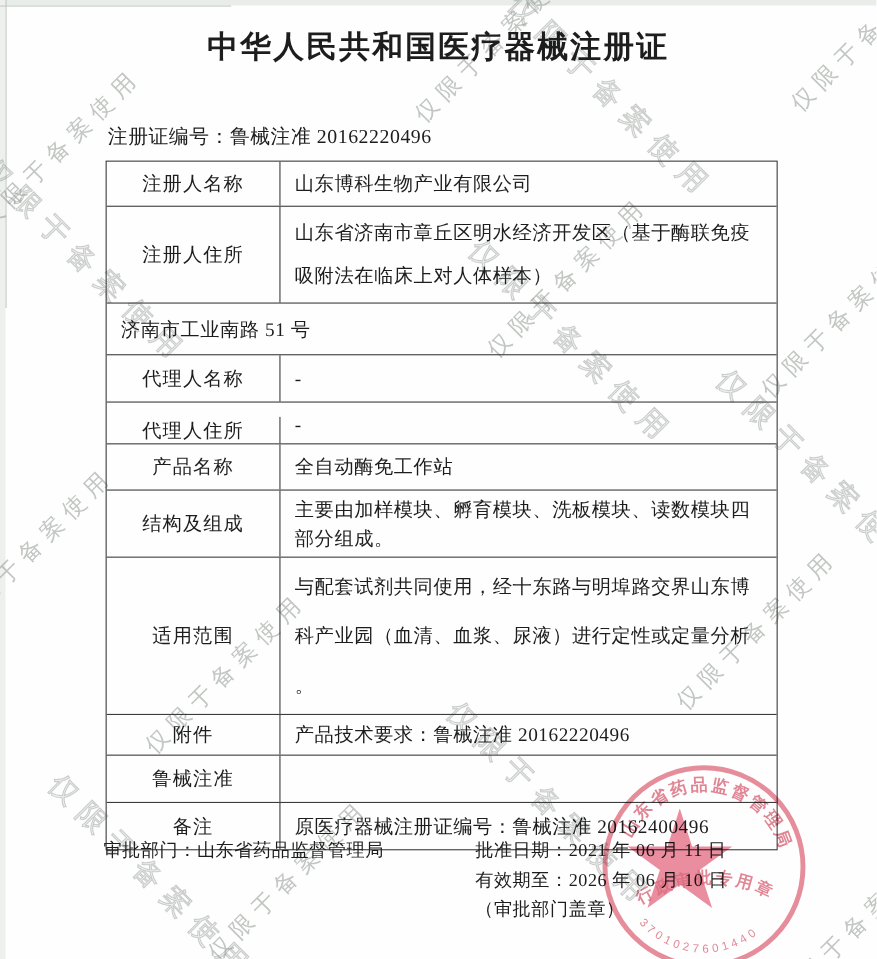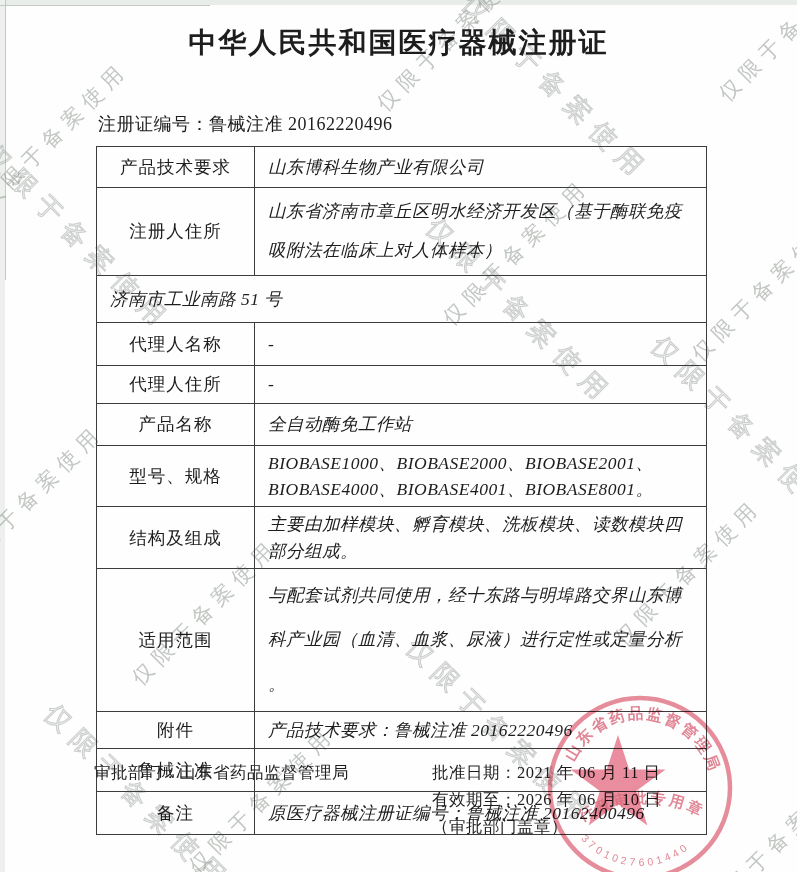--- a/index.html
+++ b/index.html
@@ -53,24 +53,24 @@
   }
   .trow{display:flex;border-bottom:1px solid #3c3c3c;box-sizing:border-box;}
   .trow:last-child{border-bottom:none;}
   .tlabel{
     width:158px;flex:0 0 158px;border-right:1px solid #3c3c3c;box-sizing:border-box;
     display:flex;align-items:center;justify-content:center;
     font-size:17.5px;letter-spacing:1px;text-align:center;
   }
   .tvalue{
     flex:1;display:flex;align-items:center;box-sizing:border-box;
-    padding:4px 10px 4px 13px;font-size:17.5px;line-height:1.5;letter-spacing:.5px;font-style:italic;
+    padding:4px 10px 4px 13px;font-size:17.5px;line-height:1.5;letter-spacing:.5px;
   }
   .r0{min-height:41px;} .r1{min-height:82px;} .r2{min-height:47px;}
-  .r3{min-height:43px;} .r4{min-height:38px;} .r5{min-height:42px;}
+  .r3{min-height:43px;} .r4{min-height:38px;align-items:flex-end;} .r5{min-height:42px;}
   .r6{min-height:57px;} .r7{min-height:53px;} .r8{min-height:88px;}
   .r9{min-height:37px;} .r10{min-height:43px;} .r11{min-height:42px;}
   .r1 .tvalue{line-height:2.25;}
   .r8 .tvalue{line-height:2.55;}
 
   .footer-dept{position:absolute;left:94px;top:762px;font-size:16.5px;letter-spacing:.5px;}
   .footer-approval{position:absolute;left:432px;top:762px;font-size:16.5px;letter-spacing:.5px;}
   .footer-valid{position:absolute;left:432px;top:789px;font-size:16.5px;letter-spacing:.5px;}
   .footer-sealnote{position:absolute;left:432px;top:816px;font-size:16.5px;letter-spacing:.5px;}
 
@@ -108,45 +108,41 @@
   <div class="wm outline" style="left:745px;top:430px">仅限于备案使用</div>
 
   <div class="content">
 
     <div class="doc-title">中华人民共和国医疗器械注册证</div>
 
     <div class="cert-line">注册证编号：鲁械注准 20162220496</div>
 
     <div class="reg-table">
       <div class="trow r0">
-        <div class="tlabel">产品技术要求</div>
+        <div class="tlabel">注册人名称</div>
         <div class="tvalue">山东博科生物产业有限公司</div>
       </div>
       <div class="trow r1">
         <div class="tlabel">注册人住所</div>
         <div class="tvalue">山东省济南市章丘区明水经济开发区（基于酶联免疫吸附法在临床上对人体样本）</div>
       </div>
       <div class="trow r2">
         <div class="tvalue">济南市工业南路 51 号</div>
       </div>
       <div class="trow r3">
         <div class="tlabel">代理人名称</div>
         <div class="tvalue">-</div>
       </div>
       <div class="trow r4">
         <div class="tlabel">代理人住所</div>
         <div class="tvalue">-</div>
       </div>
       <div class="trow r5">
         <div class="tlabel">产品名称</div>
         <div class="tvalue">全自动酶免工作站</div>
-      </div>
-      <div class="trow r6">
-        <div class="tlabel">型号、规格</div>
-        <div class="tvalue">BIOBASE1000、BIOBASE2000、BIOBASE2001、BIOBASE4000、BIOBASE4001、BIOBASE8001。</div>
       </div>
       <div class="trow r7">
         <div class="tlabel">结构及组成</div>
         <div class="tvalue">主要由加样模块、孵育模块、洗板模块、读数模块四部分组成。</div>
       </div>
       <div class="trow r8">
         <div class="tlabel">适用范围</div>
         <div class="tvalue">与配套试剂共同使用，经十东路与明埠路交界山东博科产业园（血清、血浆、尿液）进行定性或定量分析 。</div>
       </div>
       <div class="trow r9">

